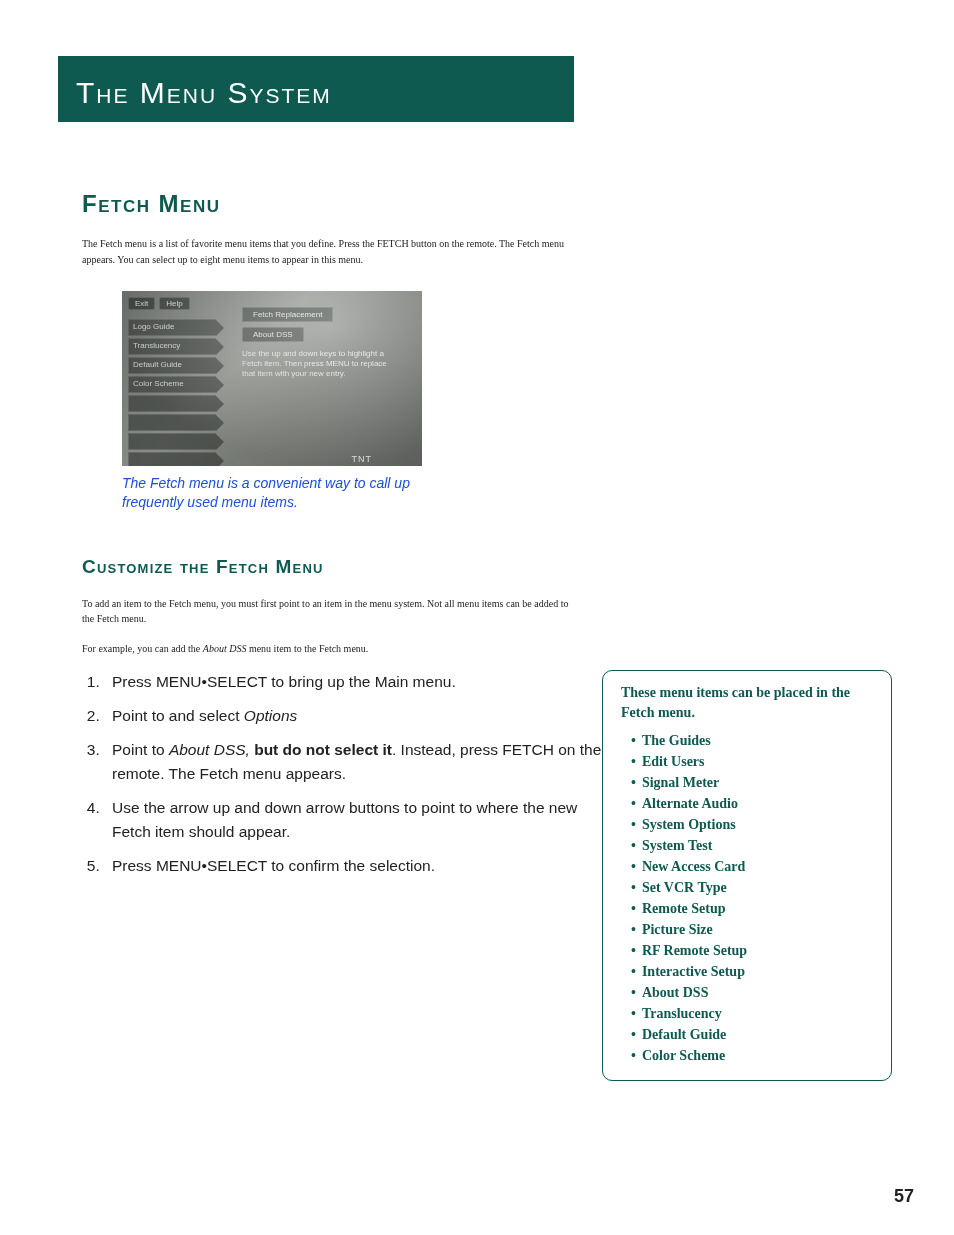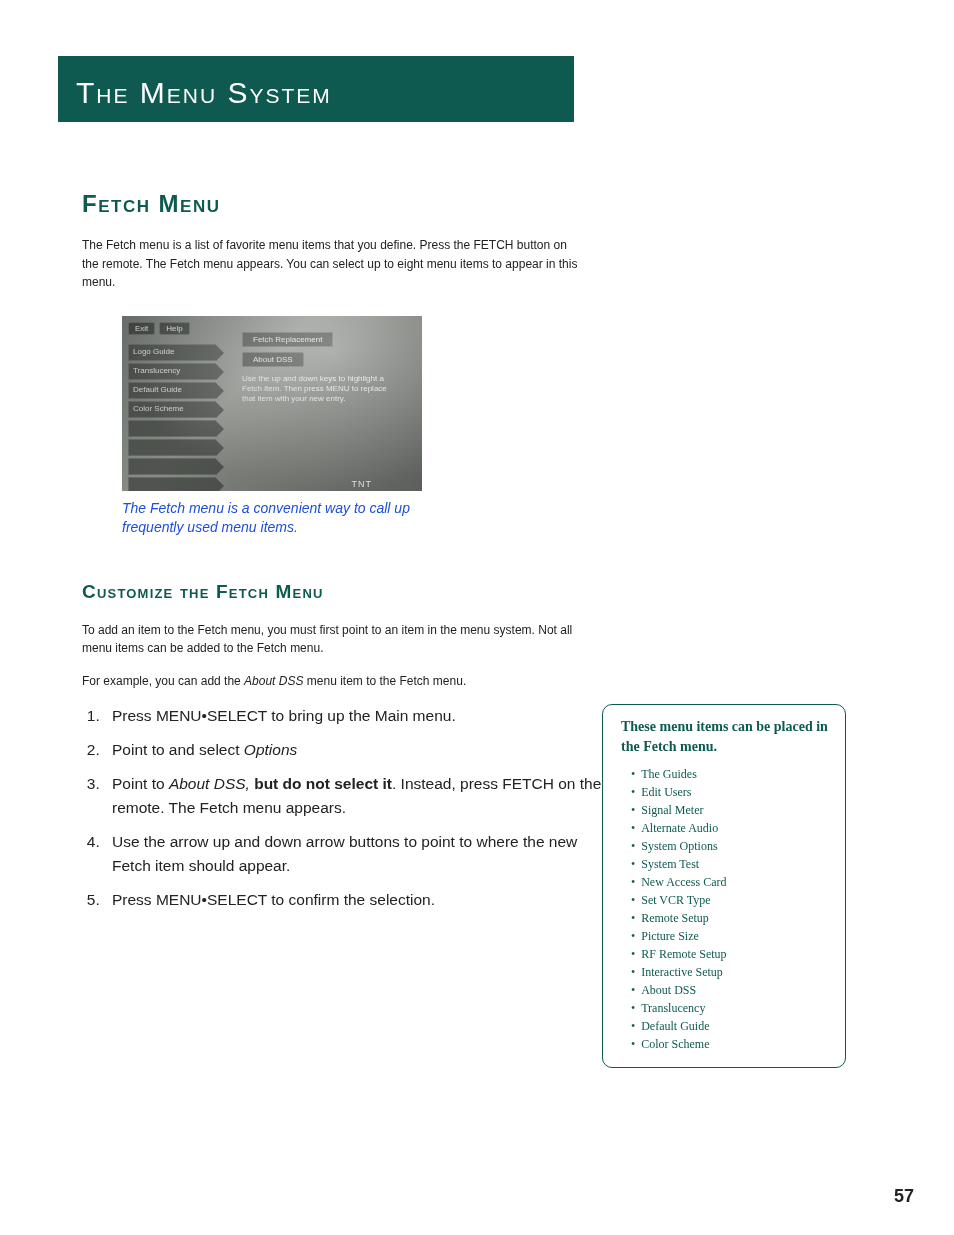--- a/index.html
+++ b/index.html
@@ -39,24 +39,25 @@
   .sub-heading {
     color: #0e5a51;
     font-variant: small-caps;
     letter-spacing: 1.2px;
     font-size: 19px;
     margin-top: 44px;
     margin-bottom: 18px;
     font-weight: 600;
   }
   p.body {
-    font-size: 12px;
+    font-size: 10px;
     line-height: 1.55;
     max-width: 500px;
     margin: 0 0 14px 0;
+    font-family: Liberation Serif, serif;
   }
   .caption {
     font-style: italic;
     font-size: 14px;
     line-height: 1.35;
     color: #1d4ed8;
     margin: 8px 0 0 40px;
     max-width: 320px;
   }
   ol.steps {
@@ -70,42 +71,42 @@
     margin-bottom: 10px;
     padding-left: 8px;
   }
   .columns {
     position: relative;
   }
   .sidebar-box {
     position: absolute;
     top: 0;
     left: 520px;
-    width: 244px;
+    width: 290px;
     border: 1.5px solid #0e5a51;
     border-radius: 10px;
     padding: 12px 16px 14px 18px;
     box-sizing: border-box;
   }
   .sidebar-box p {
     margin: 0 0 8px 0;
     font-weight: 700;
     font-size: 14px;
     line-height: 1.4;
     color: #0e5a51;
     font-family: "Georgia", "Times New Roman", serif;
   }
   .sidebar-box ul {
     list-style: none;
     padding: 0 0 0 10px;
     margin: 0;
   }
   .sidebar-box li {
-    font-weight: 400;
-    font-size: 12px;
+    font-weight: 700;
+    font-size: 14px;
     color: #0e5a51;
     line-height: 1.5;
     font-family: "Georgia", "Times New Roman", serif;
   }
   .sidebar-box li::before {
     content: "•";
     margin-right: 6px;
   }
   .page-number {
     position: absolute;

